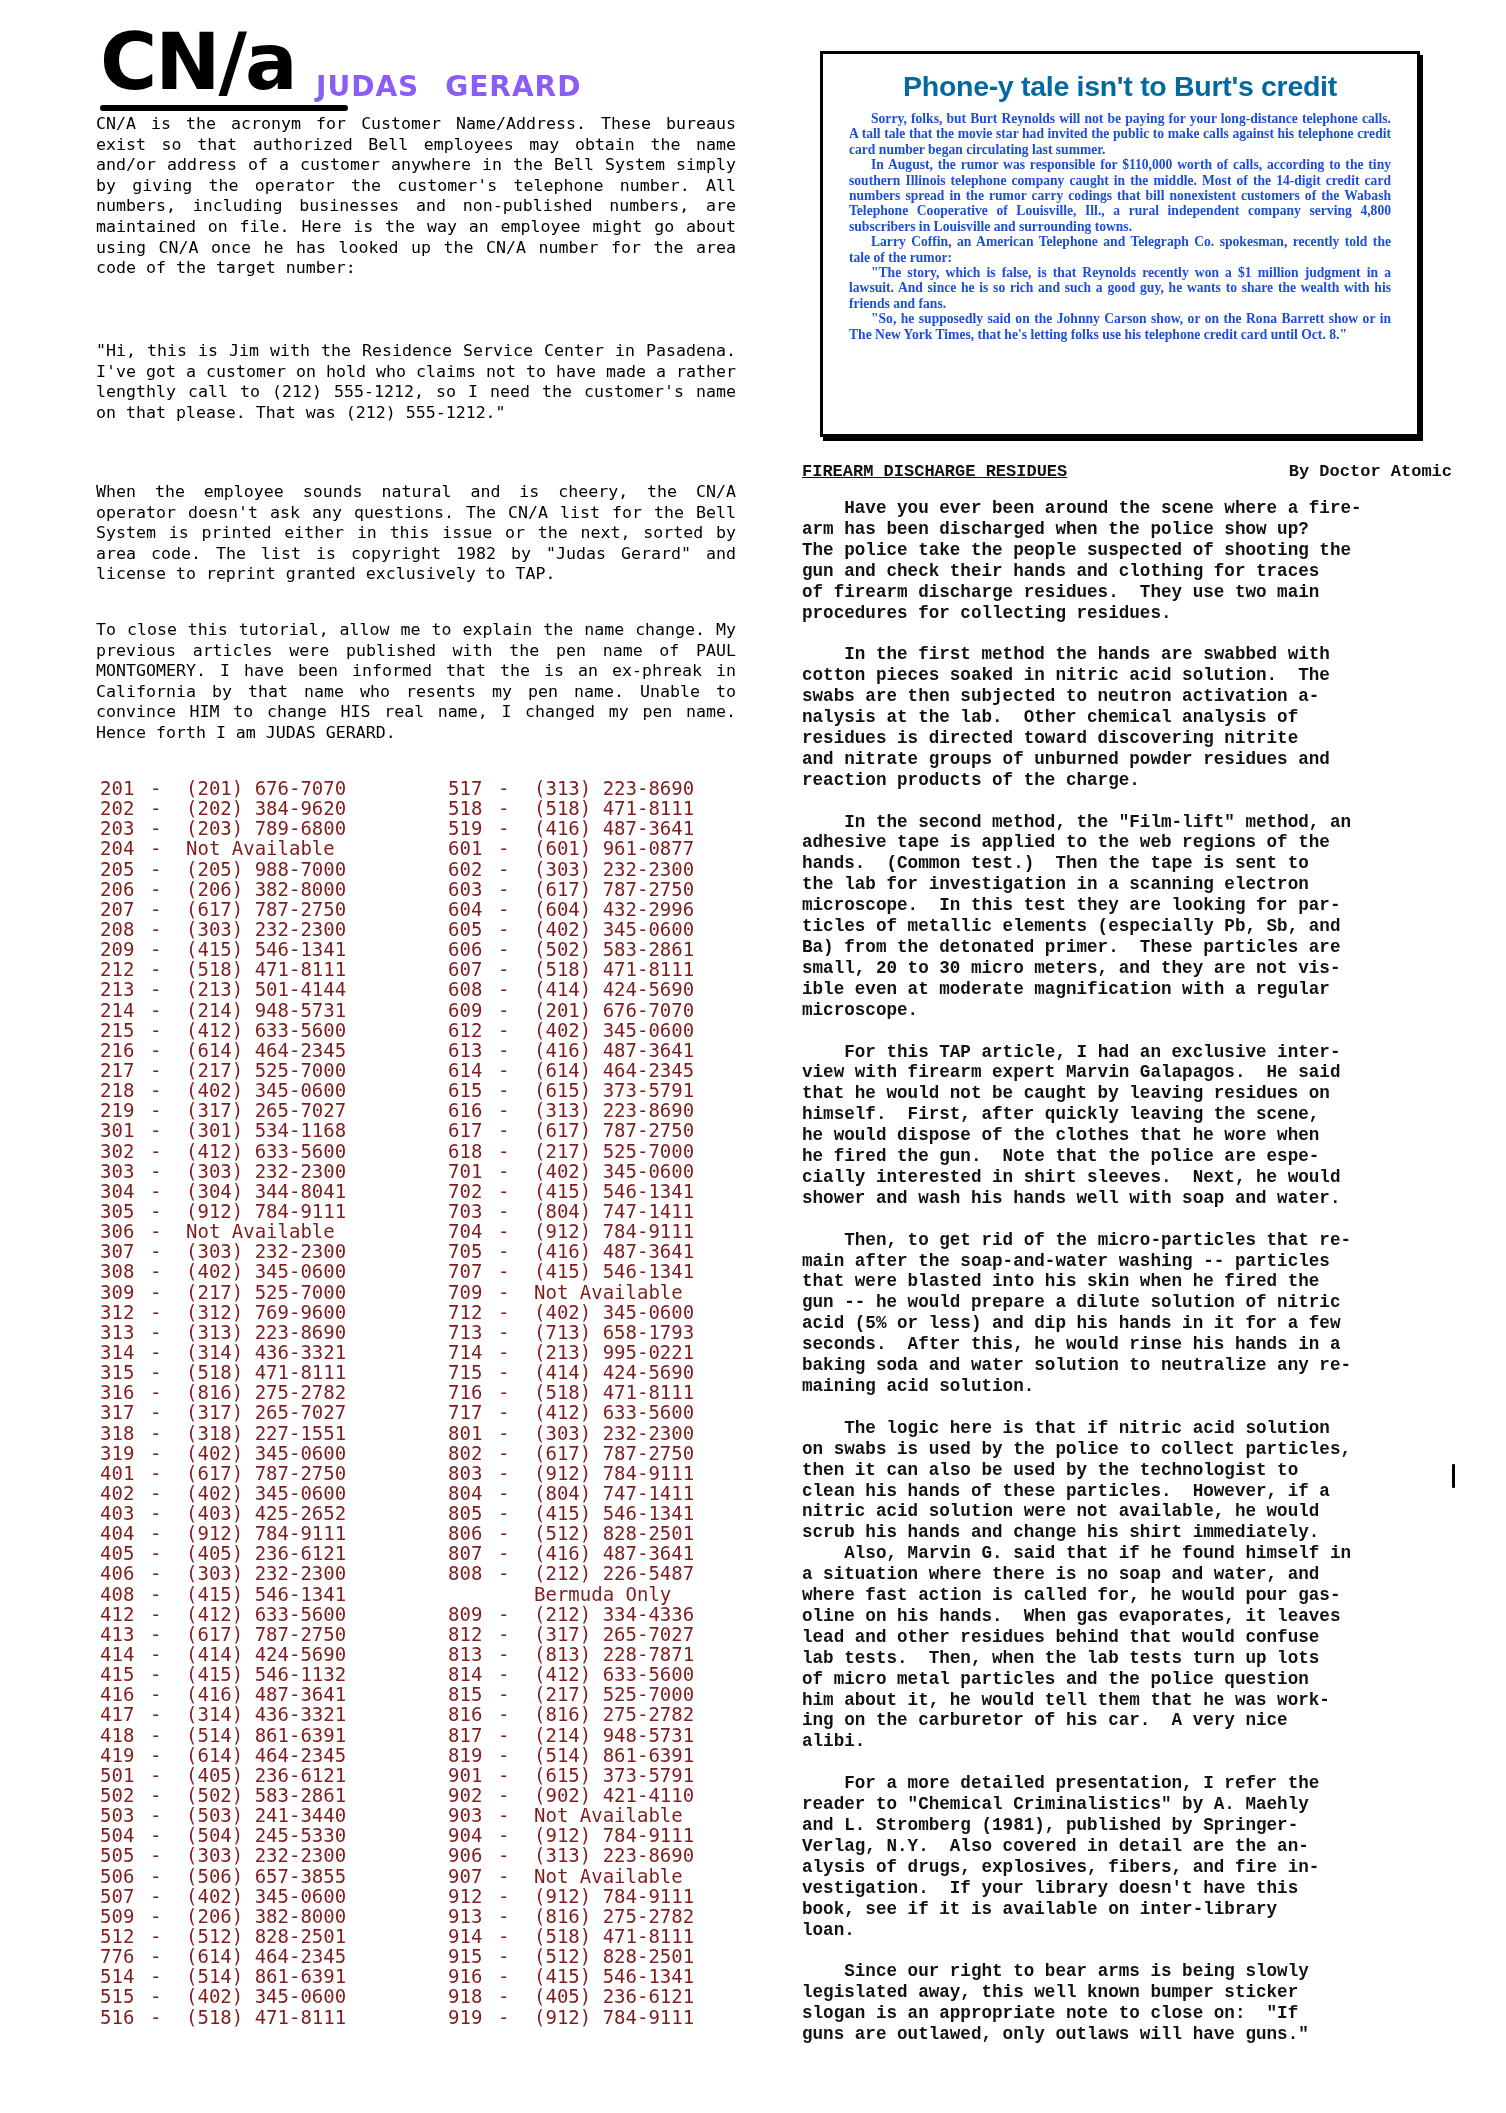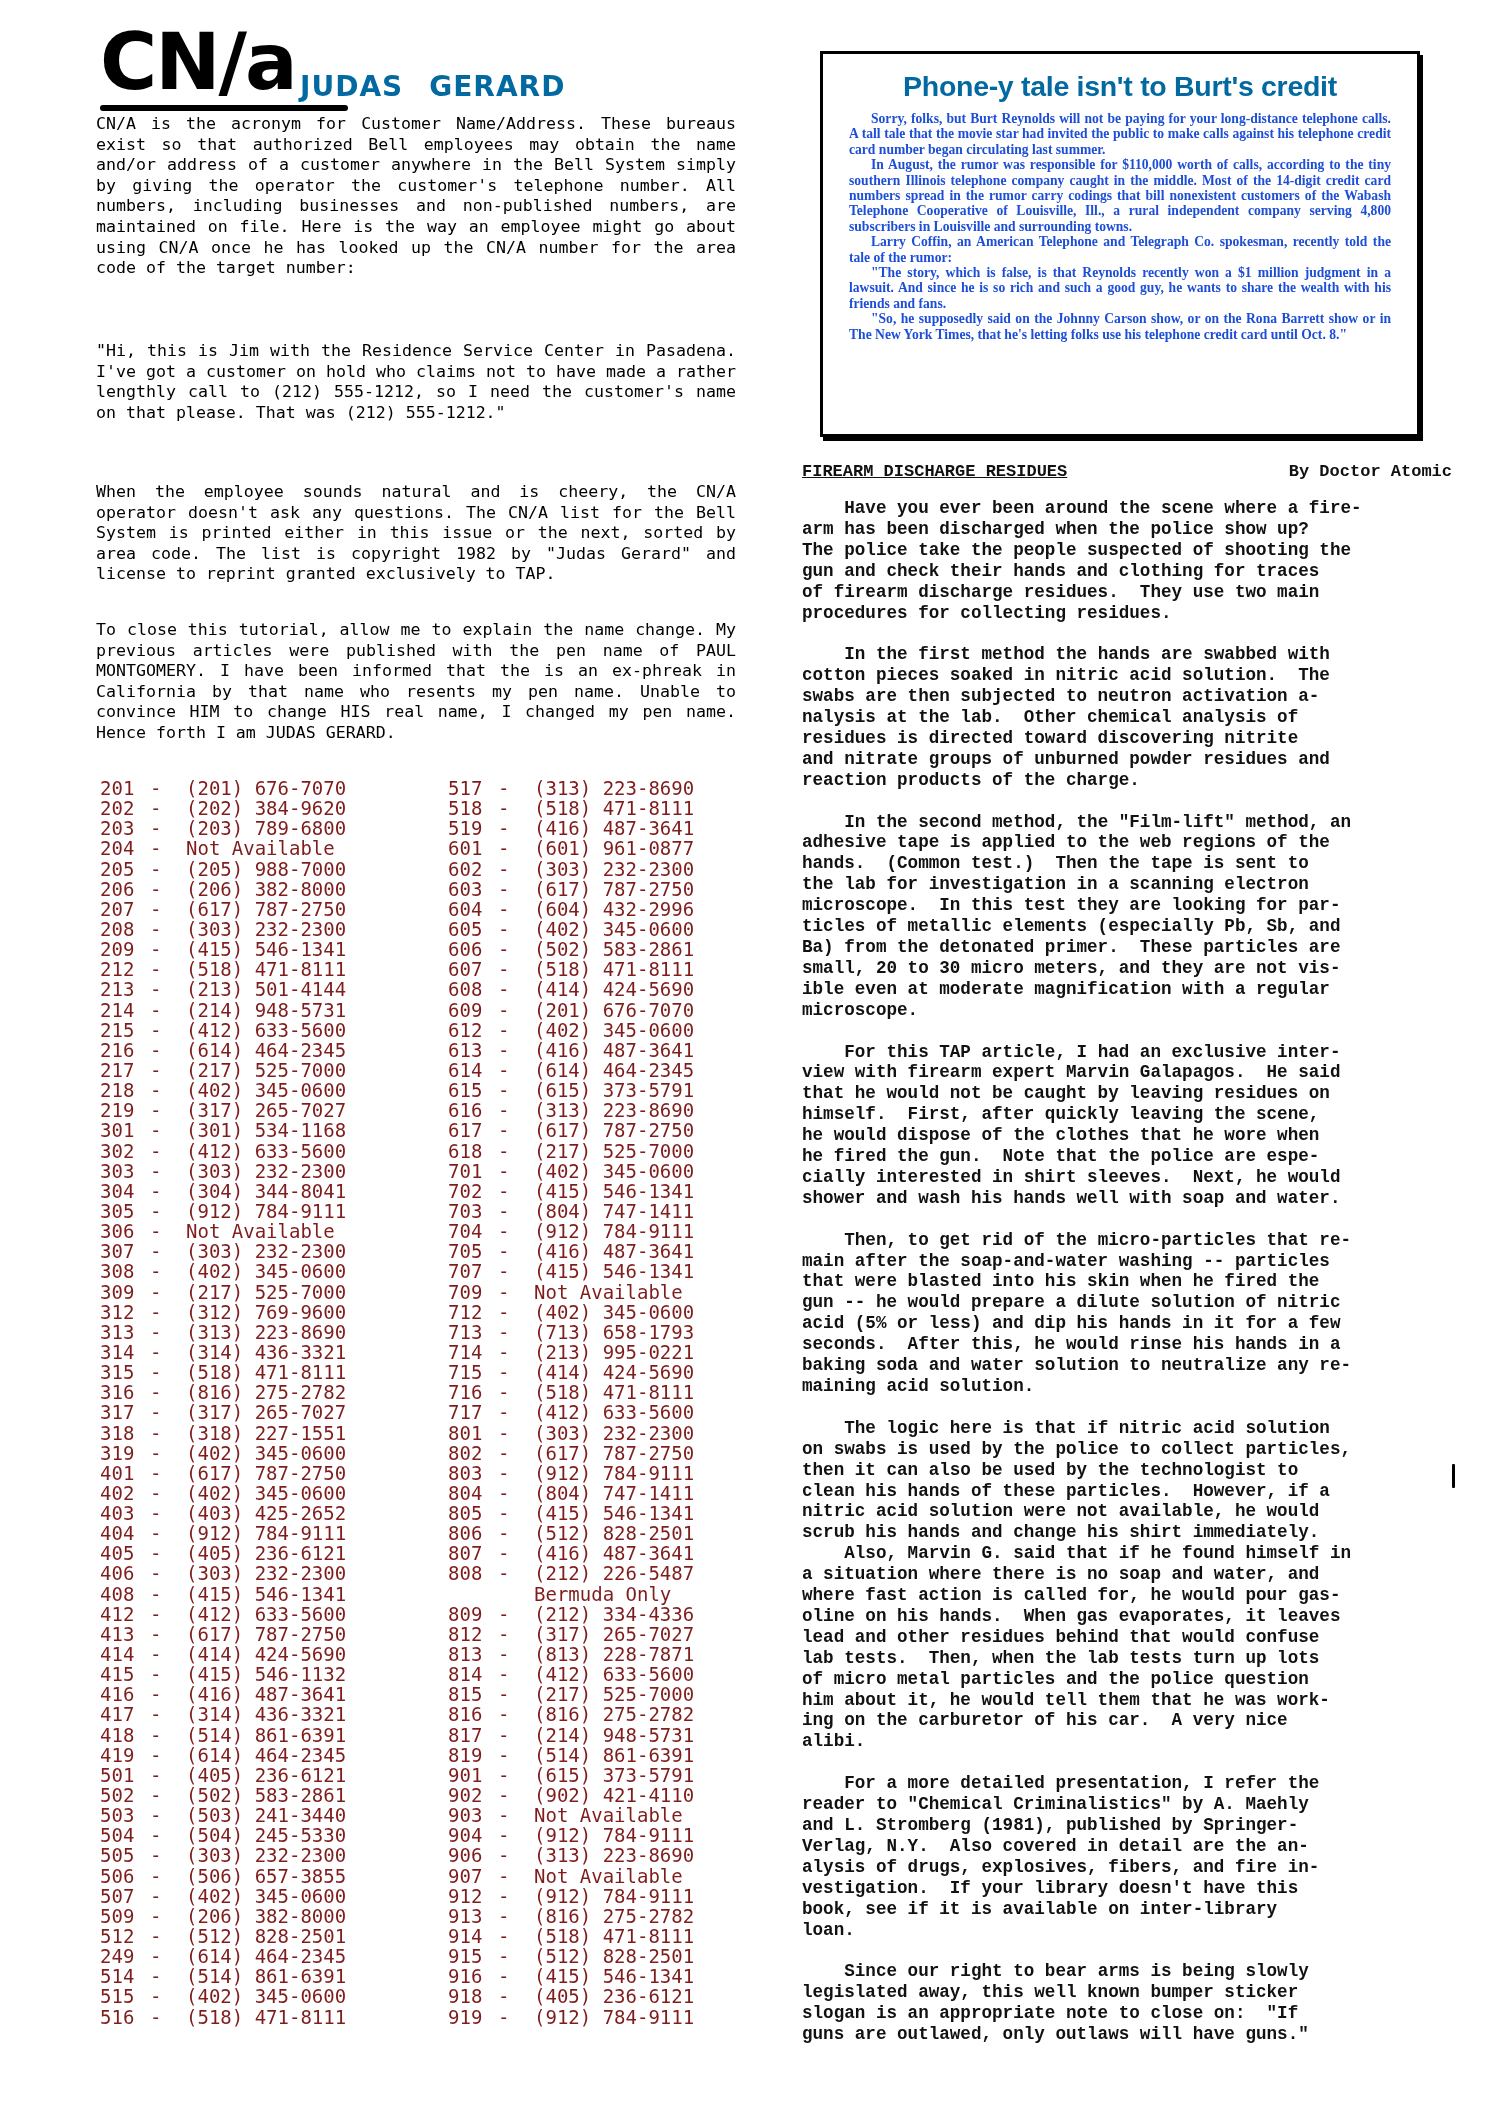--- a/index.html
+++ b/index.html
@@ -2,21 +2,21 @@
 <html><head>
 <meta charset="utf-8">
 <style>
   html, body { margin: 0; padding: 0; background: #ffffff; }
   body { width: 1506px; height: 2113px; position: relative; overflow: hidden; color: #111; }
   .page { position: absolute; left: 0; top: 0; width: 1506px; height: 2113px; }
 
   
   .logo { position: absolute; left: 100px; top: 22px; font-family: "DejaVu Sans", sans-serif; font-weight: bold; font-size: 78px; line-height: 80px; letter-spacing: -2px; color: #000; }
   .logo-underline { position: absolute; left: 100px; top: 105px; width: 248px; height: 6px; background: #000; border-radius: 3px; }
-  .author-head { position: absolute; left: 300px; top: 70px; font-family: "DejaVu Sans", sans-serif; font-weight: bold; font-size: 28px; letter-spacing: 1px; color: #0369a1; }
+  .author-head { position: absolute; left: 316px; top: 70px; font-family: "DejaVu Sans", sans-serif; font-weight: bold; font-size: 28px; letter-spacing: 1px; color: #8b5cf6; }
   .author-head span + span { margin-left: 26px; }
 
   .lefttext { position: absolute; left: 96px; width: 640px; font-family: "DejaVu Sans Mono", monospace; font-size: 16.6px; line-height: 20.6px; text-align: justify; text-align-last: left; color: #000000; }
   .lefttext p { margin: 0; }
   #p-intro { top: 114px; }
   #p-quote { top: 341px; }
   #p-cheery { top: 482px; }
   #p-close { top: 620px; }
 
   
@@ -121,21 +121,21 @@
       <div class="prow"><span class="ac">419</span><span class="dash">-</span><span class="num">(614) 464-2345</span></div>
       <div class="prow"><span class="ac">501</span><span class="dash">-</span><span class="num">(405) 236-6121</span></div>
       <div class="prow"><span class="ac">502</span><span class="dash">-</span><span class="num">(502) 583-2861</span></div>
       <div class="prow"><span class="ac">503</span><span class="dash">-</span><span class="num">(503) 241-3440</span></div>
       <div class="prow"><span class="ac">504</span><span class="dash">-</span><span class="num">(504) 245-5330</span></div>
       <div class="prow"><span class="ac">505</span><span class="dash">-</span><span class="num">(303) 232-2300</span></div>
       <div class="prow"><span class="ac">506</span><span class="dash">-</span><span class="num">(506) 657-3855</span></div>
       <div class="prow"><span class="ac">507</span><span class="dash">-</span><span class="num">(402) 345-0600</span></div>
       <div class="prow"><span class="ac">509</span><span class="dash">-</span><span class="num">(206) 382-8000</span></div>
       <div class="prow"><span class="ac">512</span><span class="dash">-</span><span class="num">(512) 828-2501</span></div>
-      <div class="prow"><span class="ac">249</span><span class="dash">-</span><span class="num">(614) 464-2345</span></div>
+      <div class="prow"><span class="ac">776</span><span class="dash">-</span><span class="num">(614) 464-2345</span></div>
       <div class="prow"><span class="ac">514</span><span class="dash">-</span><span class="num">(514) 861-6391</span></div>
       <div class="prow"><span class="ac">515</span><span class="dash">-</span><span class="num">(402) 345-0600</span></div>
       <div class="prow"><span class="ac">516</span><span class="dash">-</span><span class="num">(518) 471-8111</span></div>
     </div>
   <div class="phone-col" id="col2">
       <div class="prow"><span class="ac">517</span><span class="dash">-</span><span class="num">(313) 223-8690</span></div>
       <div class="prow"><span class="ac">518</span><span class="dash">-</span><span class="num">(518) 471-8111</span></div>
       <div class="prow"><span class="ac">519</span><span class="dash">-</span><span class="num">(416) 487-3641</span></div>
       <div class="prow"><span class="ac">601</span><span class="dash">-</span><span class="num">(601) 961-0877</span></div>
       <div class="prow"><span class="ac">602</span><span class="dash">-</span><span class="num">(303) 232-2300</span></div>

